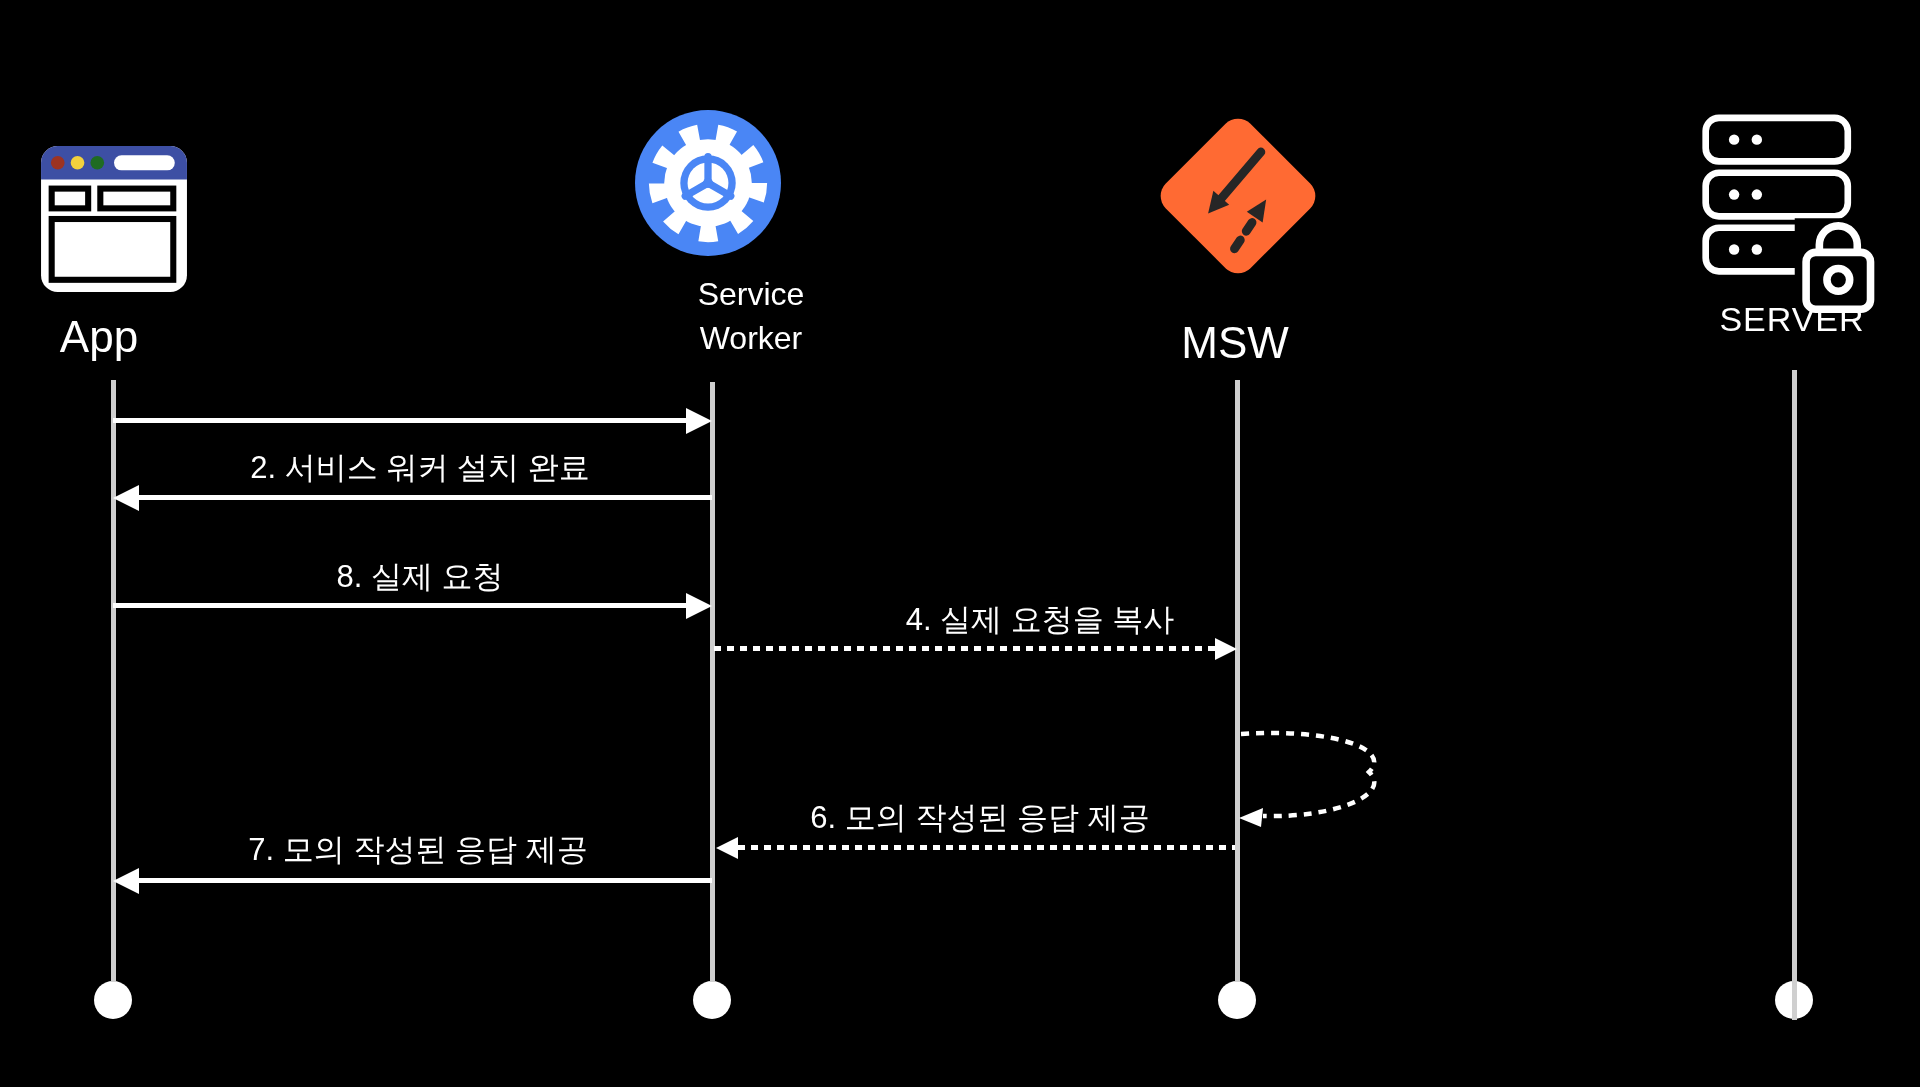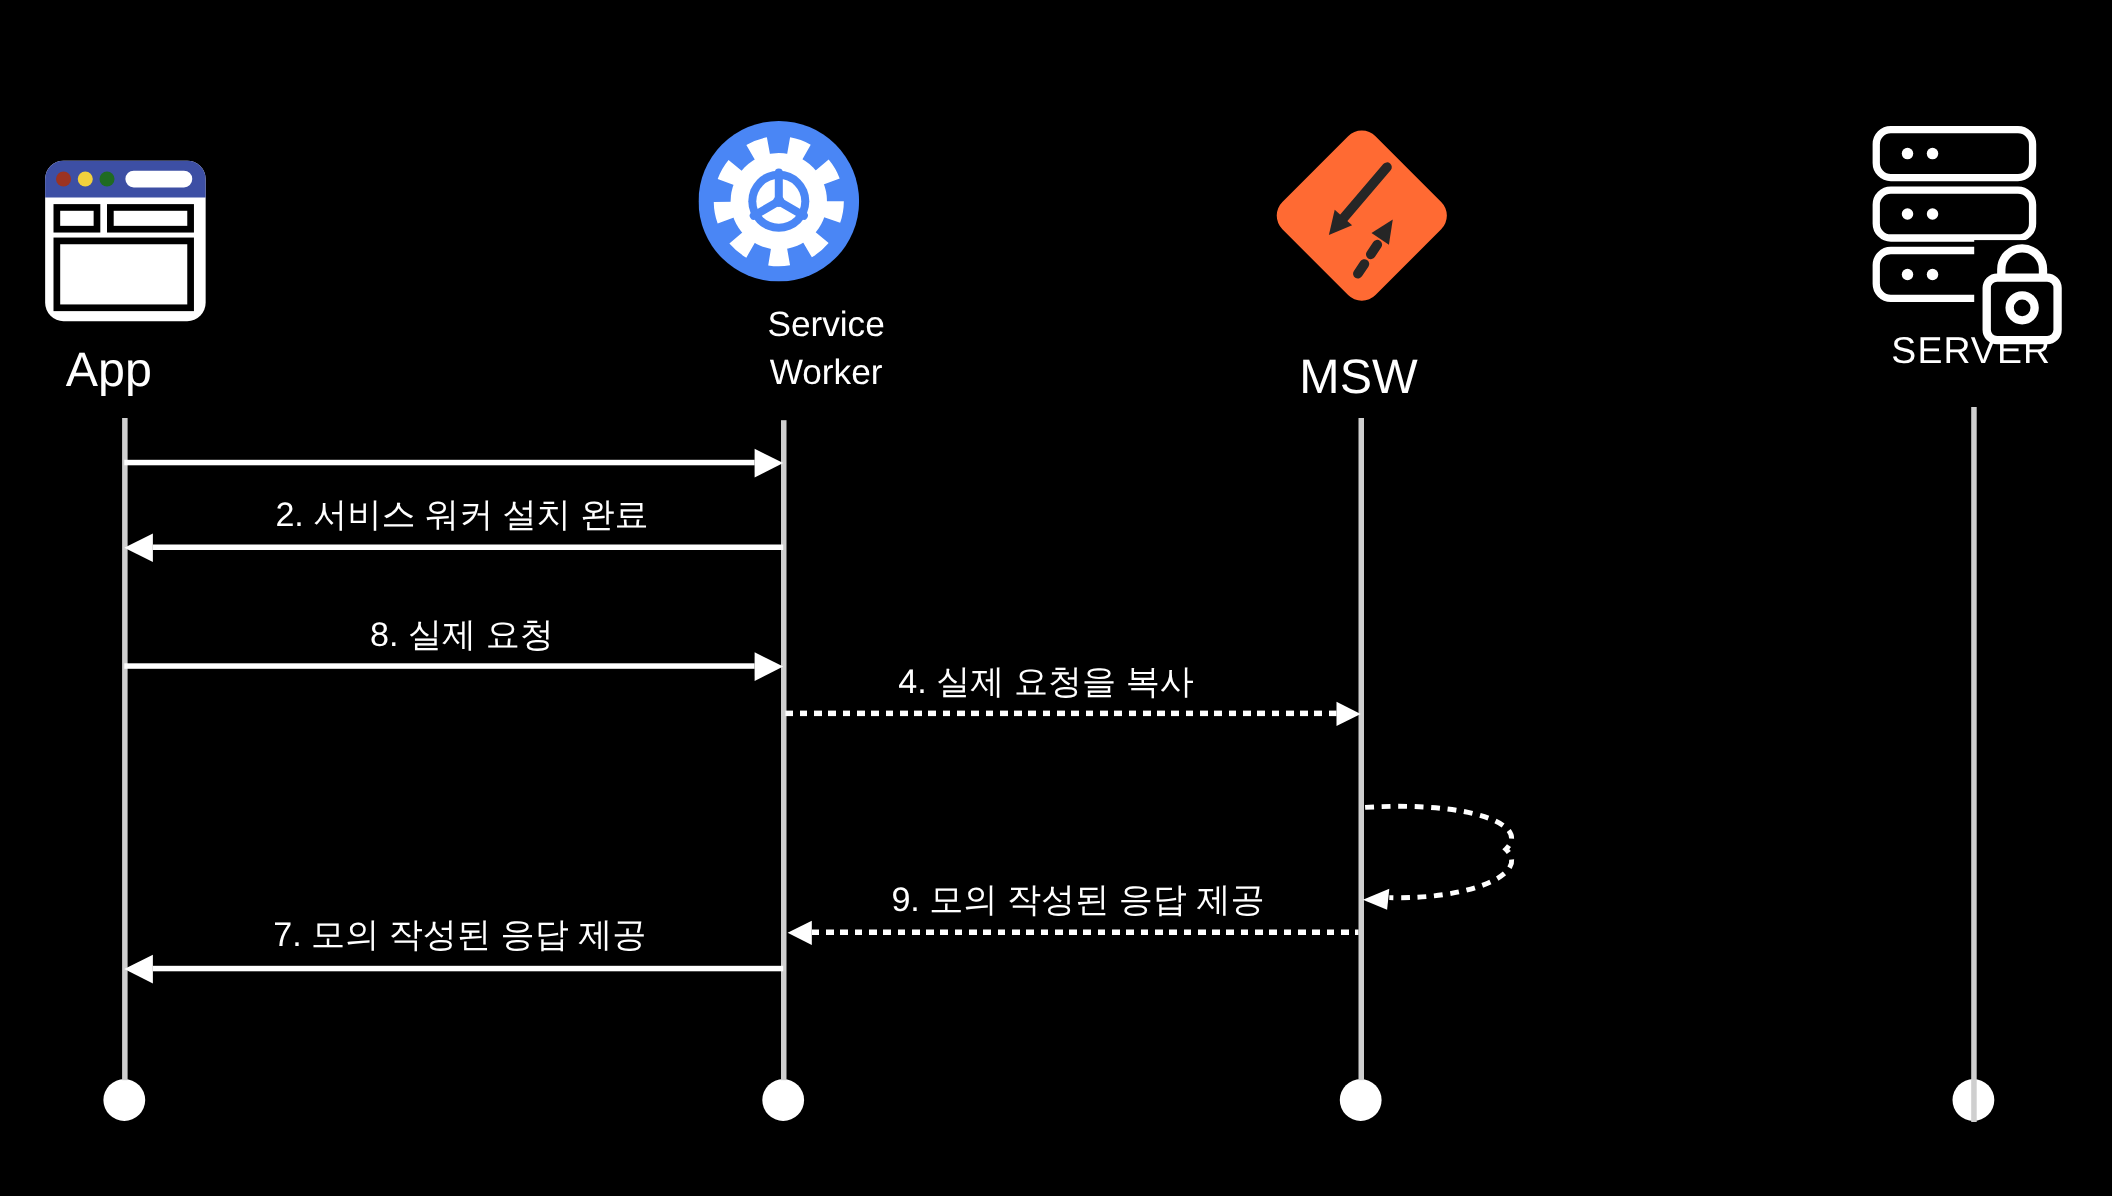--- a/index.html
+++ b/index.html
@@ -160,27 +160,27 @@
   <div class="endcap" style="left:1775px; top:981px;"></div>
 
   <div class="arrow head-right" style="left:113px; top:418px; width:573px;"></div>
 
   <div class="msg-label" style="left:420px; top:447px;">2. 서비스 워커 설치 완료</div>
   <div class="arrow head-left" style="left:139px; top:495px; width:573px;"></div>
 
   <div class="msg-label" style="left:420px; top:556px;">8. 실제 요청</div>
   <div class="arrow head-right" style="left:113px; top:603px; width:573px;"></div>
 
-  <div class="msg-label" style="left:951px; top:599px;">4. 실제 요청을 복사</div>
+  <div class="msg-label" style="left:1040px; top:599px;">4. 실제 요청을 복사</div>
   <div class="arrow dotted head-right" style="left:714px; top:646px; width:501px;"></div>
 
   <svg class="loop-svg" style="left:1237px; top:726px;" width="170" height="104" viewBox="0 0 170 104">
     <path d="M 4 8 C 100 2 155 24 132 46 C 155 68 100 92 26 90" stroke="#ffffff" stroke-width="4.5" fill="none" stroke-dasharray="8 7"></path>
     <polygon points="2,92 26,82 24,101" fill="#ffffff"></polygon>
   </svg>
 
-  <div class="msg-label" style="left:980px; top:797px;">9. 모의 작성된 응답 제공</div>
+  <div class="msg-label" style="left:980px; top:797px;">6. 모의 작성된 응답 제공</div>
   <div class="arrow dotted head-left" style="left:738px; top:845px; width:497px;"></div>
 
   <div class="msg-label" style="left:418px; top:829px;">7. 모의 작성된 응답 제공</div>
   <div class="arrow head-left" style="left:139px; top:878px; width:573px;"></div>
 
 </div>
 
 </body></html>

